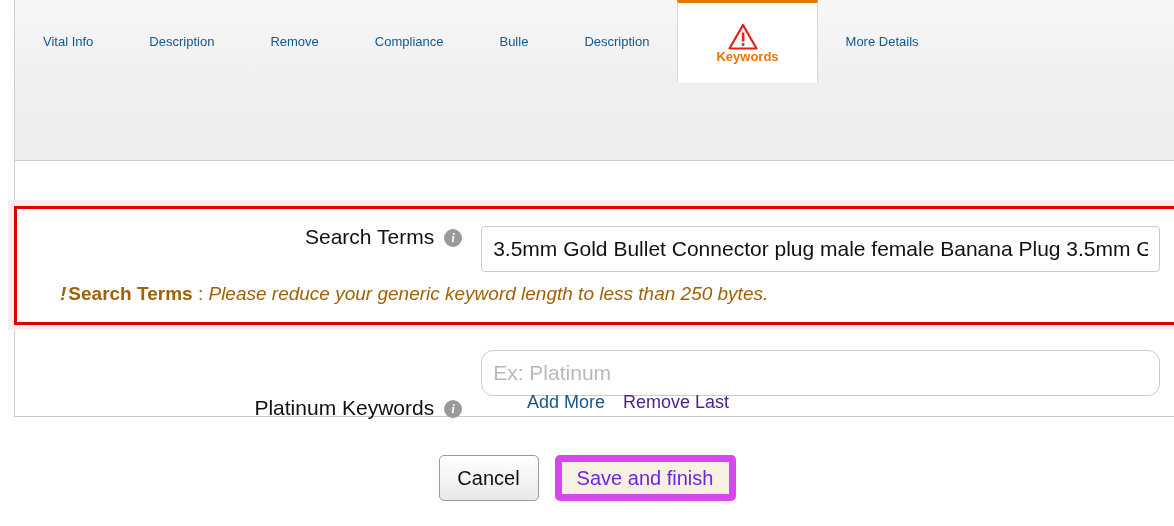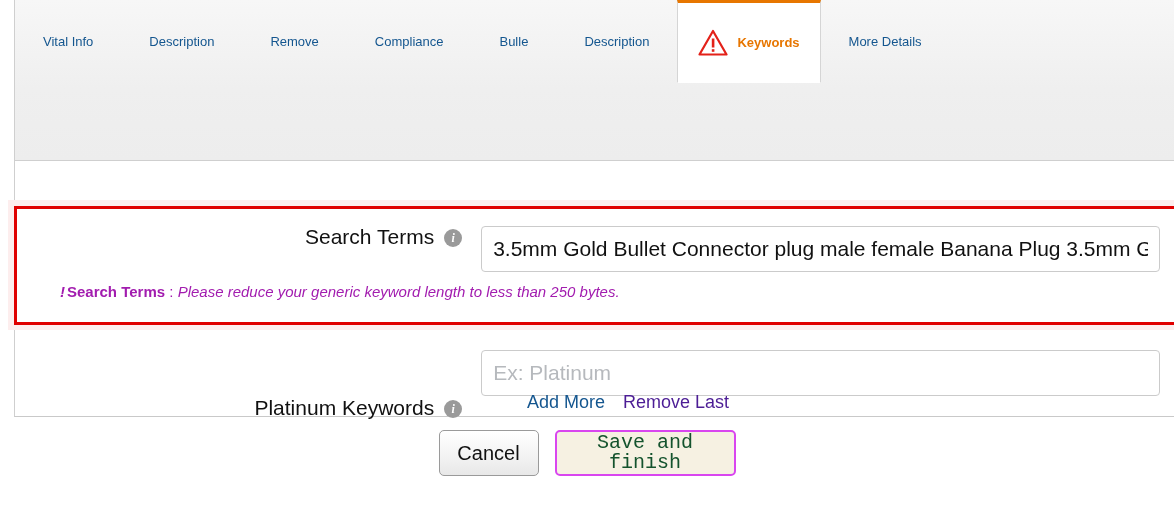--- a/index.html
+++ b/index.html
@@ -60,24 +60,25 @@
   }
 
   .tab.active {
     background: #ffffff;
     border-top: 3px solid #e77600;
     border-left: 1px solid #d5d5d5;
     border-right: 1px solid #d5d5d5;
     border-bottom: 1px solid #ffffff;
     color: #e77600;
     font-weight: bold;
-    padding: 0 20px;
+    padding: 0 38px;
     z-index: 3;
     margin-top: 0;
     height: 83px;
+    flex-direction: column;
   }
 
   .tab .tab-label { white-space: nowrap; }
 
   .warn-tri {
     display: inline-block;
     width: 30px;
     height: 27px;
     margin-right: 9px;
     flex: 0 0 auto;
@@ -175,22 +176,22 @@
   }
 
   .text-input::placeholder { color: #b6b9bd; }
 
   
   .error-msg {
     position: absolute;
     left: 60px;
     top: 284px;
     z-index: 5;
-    font-size: 15px;
-    color: #a21caf;
+    font-size: 19px;
+    color: #a16207;
     white-space: nowrap;
     line-height: 1;
     text-align: center;
   }
   .error-bang {
     font-weight: bold;
     font-style: italic;
     margin-right: 2px;
   }
   .error-field {
@@ -216,21 +217,21 @@
   }
   .link-remove {
     color: #4c1d95;
     cursor: pointer;
   }
 
   
   .btn-bar {
     position: absolute;
     left: 0;
-    top: 430px;
+    top: 455px;
     width: 1174px;
     display: flex;
     justify-content: center;
     align-items: center;
     gap: 16px;
     z-index: 4;
   }
 
   .btn {
     font-size: 20px;
@@ -247,24 +248,23 @@
     height: 46px;
     background: linear-gradient(to bottom, #ffffff 0%, #f2f2f2 60%, #e8e8e8 100%);
     border: 1px solid #9a9a9a;
     color: #111111;
   }
 
   .btn-save {
     width: 181px;
     height: 46px;
     background: #f6f1e2;
-    border: 2px solid #d946ef;
-    color: #14532d;
+    border: 7px solid #d946ef;
+    color: #6d28d9;
     cursor: default;
-    font-family: Liberation Mono, monospace;
   }
 </style>
 </head>
 <body>
 
 <div id="page">
 
   <div class="tabbar">
     <div class="tabs">
 
@@ -323,21 +323,21 @@
   </div>
 
   <div class="error-msg">
     <span class="error-bang">!</span><span class="error-field">Search Terms</span><span class="error-sep"> : </span><span class="error-text">Please reduce your generic keyword length to less than 250 bytes.</span>
   </div>
 
   <div class="row" style="left:220px; top:350px; width:940px;">
     <div style="width:250px; text-align:right;margin-top:47px;">
       <span class="field-label">Platinum Keywords</span><span class="info-icon">i</span>
     </div>
-    <input class="text-input" type="text" style="width: 700px; margin-left: 19px;" placeholder="Ex: Platinum">
+    <input class="text-input" type="text" style="width: 700px; margin-left: 19px; border-radius: 12px;" placeholder="Ex: Platinum">
   </div>
 
   <div class="links-row">
     <span class="link-add">Add More</span><span class="link-remove">Remove Last</span>
   </div>
 
   <div class="btn-bar">
     <button class="btn btn-cancel">Cancel</button>
     <button class="btn btn-save" disabled="">Save and finish</button>
   </div>

